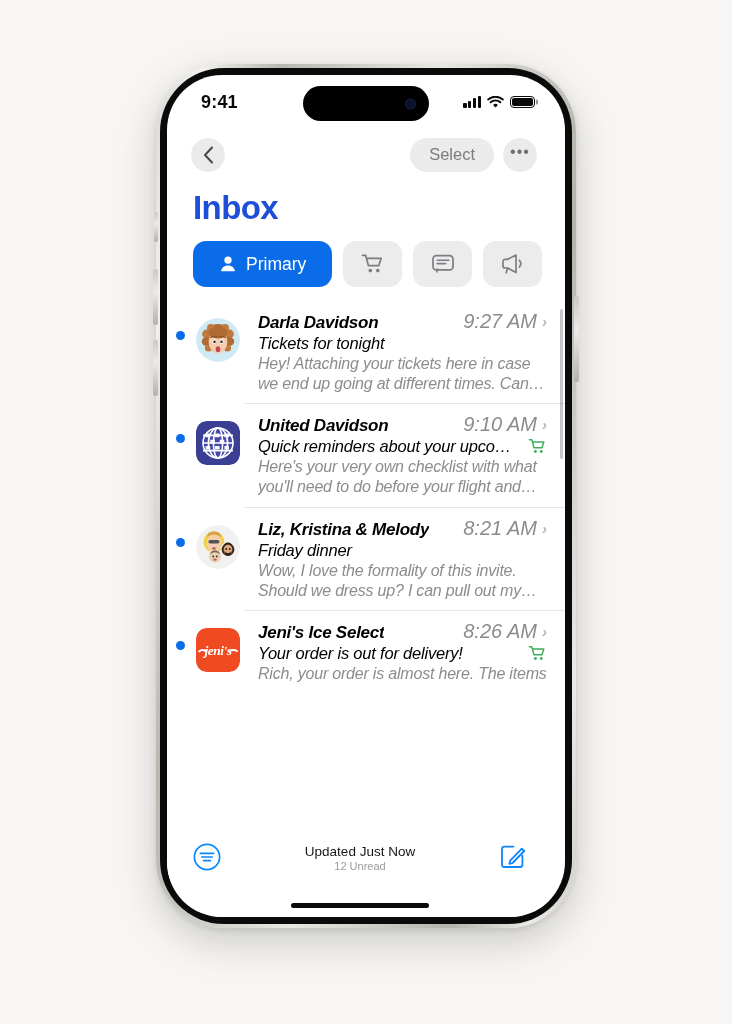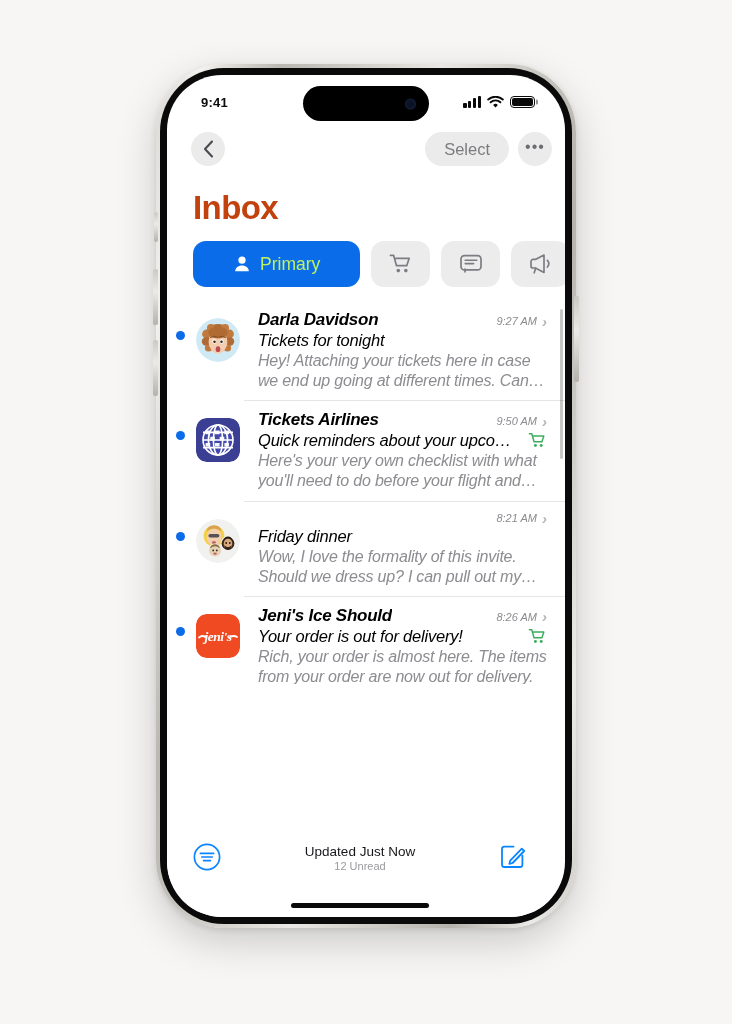--- a/index.html
+++ b/index.html
@@ -41,21 +41,21 @@
   #vol-down{ left:-3px; top:276px; width:5px; height:56px;}
   #power-button{ right:-3px; top:232px; width:5px; height:86px;}
 
   
   .status-bar{
     position:relative; height:52px;
     display:flex; align-items:center;
     padding:0 30px 0 34px;
   }
   .status-time{
-    font-size:13px; font-weight:700; color:#0a0a0a;
+    font-size:18px; font-weight:700; color:#0a0a0a;
     letter-spacing:.2px; margin-top:2px;
   }
   .dynamic-island{
     position:absolute; left:50%; transform:translateX(-50%);
     top:11px; width:126px; height:35px;
     background:#000; border-radius:20px;
   }
   .di-cam{
     position:absolute; right:13px; top:50%; transform:translateY(-50%);
     width:11px; height:11px; border-radius:50%;
@@ -77,56 +77,56 @@
   }
   .battery::after{
     content:""; position:absolute; right:-3.6px; top:50%;
     transform:translateY(-50%); width:2px; height:5px;
     background:rgba(10,10,10,.45); border-radius:0 1.5px 1.5px 0;
   }
   .battery i{ display:block; height:100%; width:100%; background:#0a0a0a; border-radius:2px;}
 
   
   .nav-bar{
-    display:flex; align-items:flex-start;
-    padding:5px 13px 0 24px; height:50px;
+    display:flex; align-items:center;
+    padding:5px 28px 0 24px; height:50px;
   }
   .circle-btn{
     width:34px; height:34px; border-radius:50%;
     background:#ebebeb; display:flex; align-items:center; justify-content:center;
     cursor:pointer; flex:0 0 auto;
   }
   .nav-right{ margin-left:auto; display:flex; align-items:center; gap:9px;}
   .pill-btn{
     height:34px; padding:0 19px; border-radius:17px;
     background:#ebebeb; color:#7b7b80;
     font-size:16.5px; font-weight:500;
     display:flex; align-items:center; justify-content:center; cursor:pointer;
   }
   .dots{ letter-spacing:1px; color:#6d6d72; font-size:16px; line-height:10px; margin-top:-5px;}
 
   
   .page-title{
     padding:12px 26px 6px 26px;
-    font-size:33px; font-weight:700; color:#c2410c;
+    font-size:33px; font-weight:700; color:#1d4ed8;
     letter-spacing:-.6px;
   }
 
   
   .tabs{
     display:flex; gap:11px; padding:8px 26px 14px 26px;
   }
   .tab{
     height:46px; border-radius:13px; background:#ececec;
     display:flex; align-items:center; justify-content:center;
     cursor:pointer; flex:0 0 auto;
   }
   .tab.primary{
-    background:#0a6ce8; color:#bef264; gap:9px;
-    padding:0 40px; font-size:17.5px; font-weight:500;
+    background:#0a6ce8; color:#ffffff; gap:9px;
+    padding:0 26px; font-size:17.5px; font-weight:500;
   }
   .tab.icon-tab{ width:59px;}
 
   
   .mail-list{
     position:relative;
     height:383px; overflow:hidden;
   }
   .mail-row{
     position:relative; display:flex;
@@ -147,21 +147,21 @@
   }
   .avatar.square{ border-radius:11px;}
   .body-col{ flex:1 1 auto; min-width:0; padding-left:14px; padding-right:2px;font-style:italic;}
   .row-top{ display:flex; align-items:baseline;}
   .sender{
     font-size:17px; font-weight:700; color:#000;
     white-space:nowrap; overflow:hidden; text-overflow:ellipsis;
     letter-spacing:-.25px;
   }
   .time-wrap{ margin-left:auto; display:flex; align-items:center; gap:5px; padding-left:8px; flex:0 0 auto;}
-  .time{ font-size:11px; color:#8b8b90;}
+  .time{ font-size:20px; color:#8b8b90;}
   .chev{ color:#b4b4b9; font-size:15px; line-height:1; font-weight:600;}
   .row-subject{
     display:flex; gap:6px;
     margin-top:1px;
   }
   .subject{
     font-size:16.5px; color:#000; letter-spacing:-.2px;
     white-space:nowrap; overflow:hidden; text-overflow:ellipsis;
     flex:1 1 auto; min-width:0;
   }
@@ -352,23 +352,23 @@
                 <path d="M1.7 -3.2 h4.6 v3.6 h-4.6z" opacity=".95"></path>
                 <path d="M-12.4 3 h4.6 v3.6 h-4.6z" opacity=".95"></path>
                 <path d="M-3 3 h4.6 v3.6 h-4.6z" opacity=".95"></path>
                 <path d="M6.4 3 h4.6 v3.6 h-4.6z" opacity=".95"></path>
               </g>
             </g>
           </svg>
         </div>
         <div class="body-col">
           <div class="row-top">
-            <div class="sender">Tickets Airlines</div>
+            <div class="sender">United Davidson</div>
             <div class="time-wrap">
-              <span class="time">9:50 AM</span>
+              <span class="time">9:10 AM</span>
               <span class="chev">›</span>
             </div>
           </div>
           <div class="row-subject">
             <div class="subject">Quick reminders about your upcoming…</div>
             <span class="badge-icon">
               <svg width="19" height="17" viewBox="0 0 24 22">
                 <path d="M1.5 2.3 h3.1 l2.9 10.4 h10.2 l2.5 -7.4 h-13.5" stroke="#3DAE5E" stroke-width="1.9" fill="none" stroke-linecap="round" stroke-linejoin="round"></path>
                 <circle cx="9.3" cy="17.4" r="1.9" fill="#3DAE5E"></circle>
                 <circle cx="16.8" cy="17.4" r="1.9" fill="#3DAE5E"></circle>
@@ -403,20 +403,21 @@
             <circle cx="19" cy="31.5" r="7" fill="#f1f1ef"></circle>
             <circle cx="19" cy="31.5" r="6" fill="#e8d2b4"></circle>
             <path d="M14 29.6 q5 -4.6 10 0 q-0.8 -4.4 -5 -4.4 q-4.2 0 -5 4.4z" fill="#8a6a44"></path>
             <circle cx="17.2" cy="31.4" r=".95" fill="#332820"></circle>
               <circle cx="20.8" cy="31.4" r=".95" fill="#332820"></circle>
             <ellipse cx="19" cy="34.6" rx="1.8" ry="1.2" fill="#c0626a"></ellipse>
           </svg>
         </div>
         <div class="body-col">
           <div class="row-top">
+            <div class="sender">Liz, Kristina &amp; Melody</div>
             <div class="time-wrap">
               <span class="time">8:21 AM</span>
               <span class="chev">›</span>
             </div>
           </div>
           <div class="row-subject">
             <div class="subject">Friday dinner</div>
           </div>
           <div class="preview">Wow, I love the formality of this invite. Should we dress up? I can pull out my prom dress…</div>
         </div>
@@ -430,21 +431,21 @@
             <rect width="44" height="44" rx="10" fill="#f04a23"></rect>
             <g fill="none" stroke="#ffffff" stroke-width="1.9" stroke-linecap="round">
               <path d="M3 23.5 q3 -2.6 6.2 -0.6"></path>
               <path d="M34 23 q4 -2 7 0"></path>
             </g>
             <text x="22" y="26.5" font-family="'Liberation Serif',serif" font-size="13.5" font-style="italic" font-weight="700" fill="#ffffff" text-anchor="middle" letter-spacing="-0.5">jeni's</text>
           </svg>
         </div>
         <div class="body-col">
           <div class="row-top">
-            <div class="sender">Jeni's Ice Should</div>
+            <div class="sender">Jeni's Ice Select</div>
             <div class="time-wrap">
               <span class="time">8:26 AM</span>
               <span class="chev">›</span>
             </div>
           </div>
           <div class="row-subject">
             <div class="subject">Your order is out for delivery!</div>
             <span class="badge-icon">
               <svg width="19" height="17" viewBox="0 0 24 22">
                 <path d="M1.5 2.3 h3.1 l2.9 10.4 h10.2 l2.5 -7.4 h-13.5" stroke="#3DAE5E" stroke-width="1.9" fill="none" stroke-linecap="round" stroke-linejoin="round"></path>

